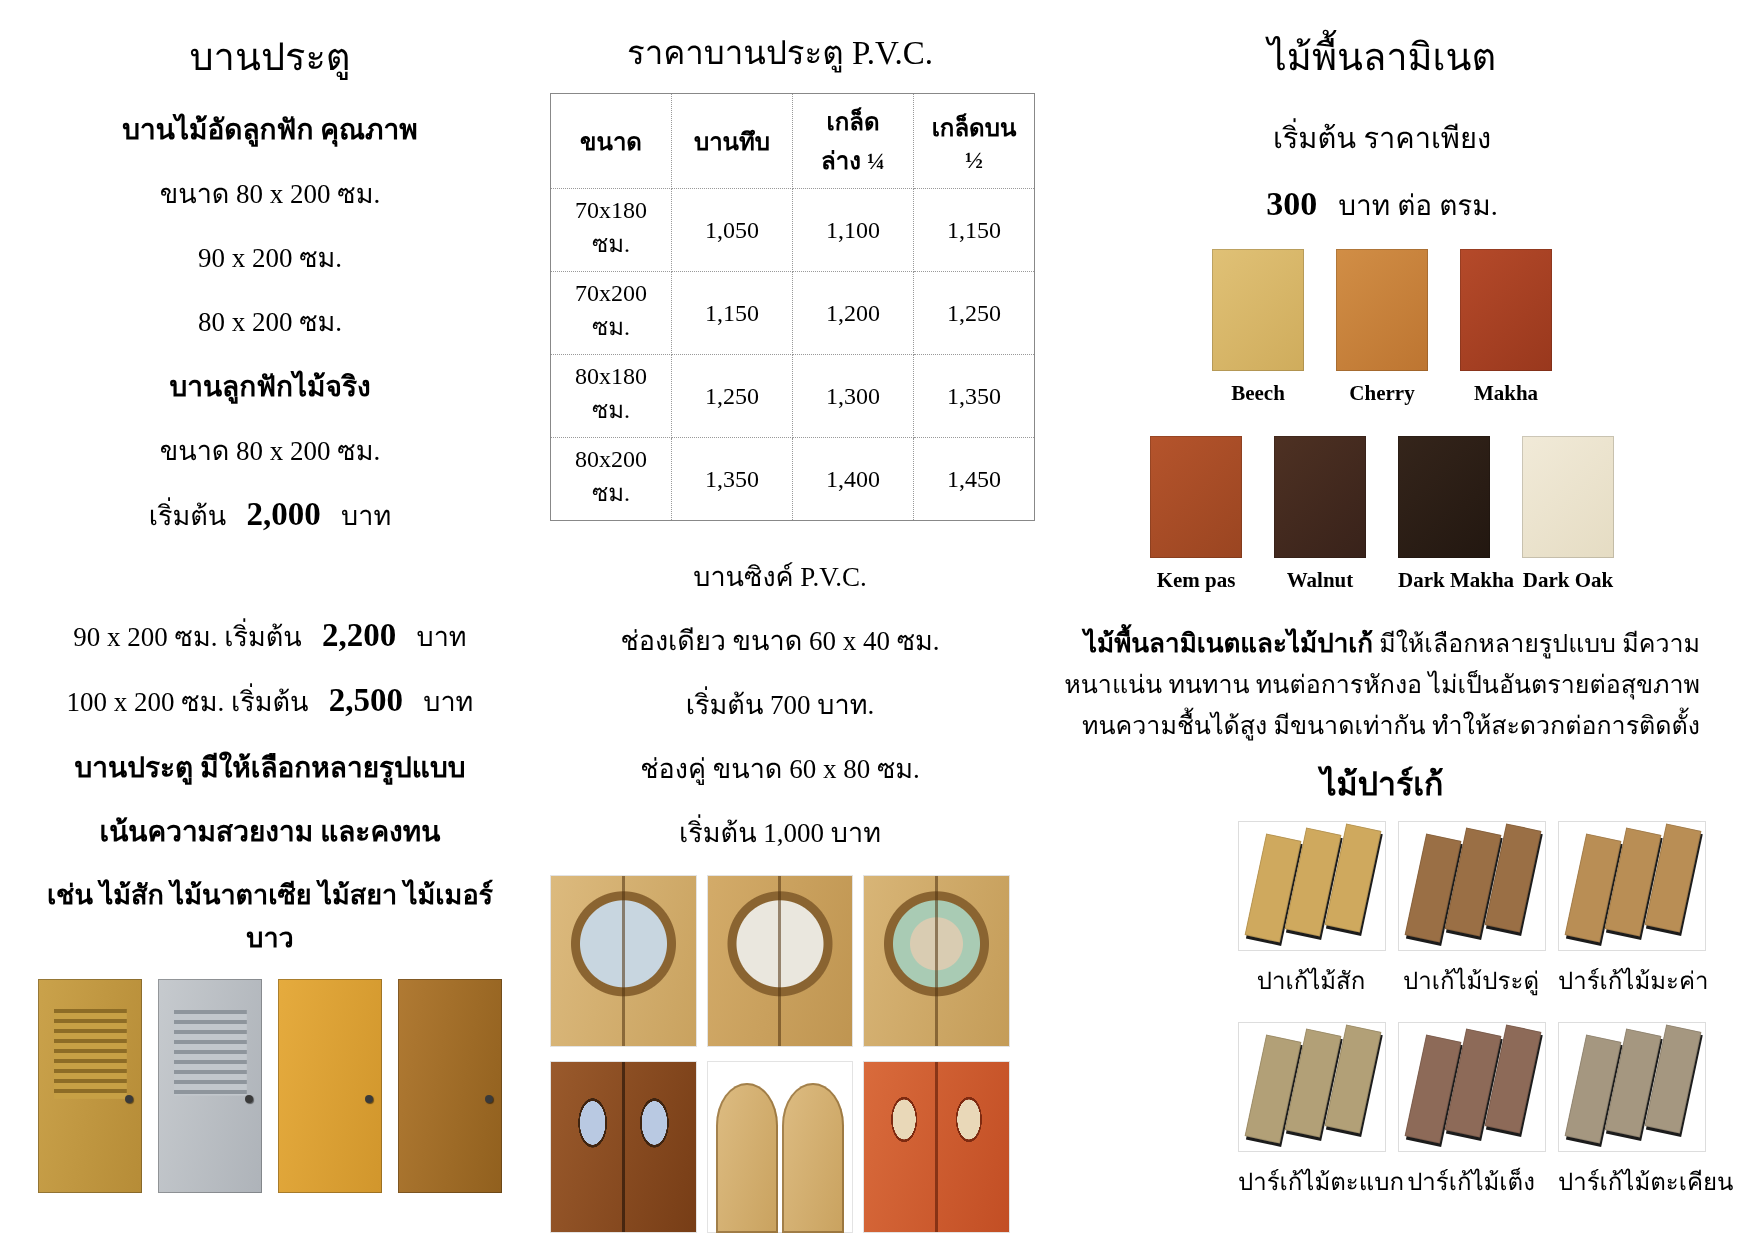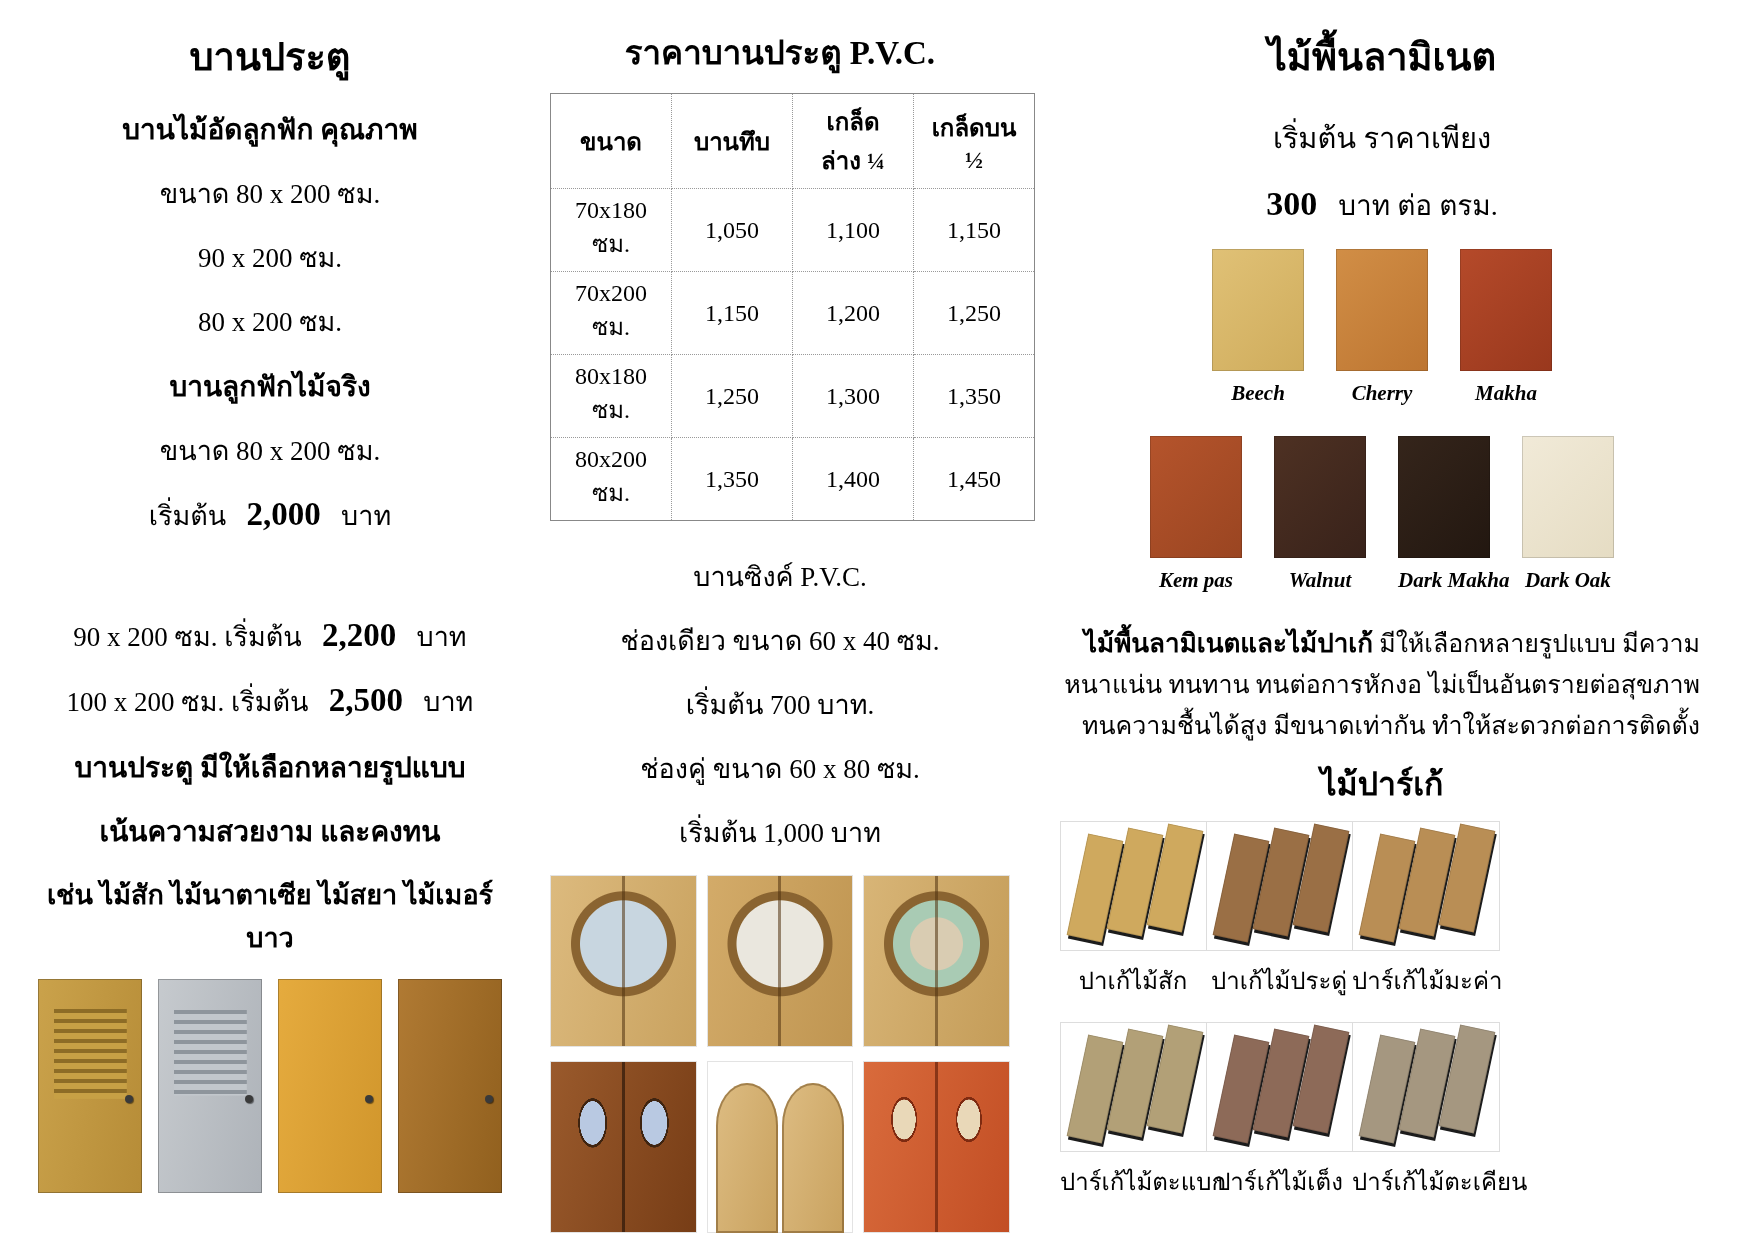--- a/index.html
+++ b/index.html
@@ -8,21 +8,21 @@
     font-family:"Liberation Serif","DejaVu Serif",serif;
     color:#000;
   }
   .page{display:flex;width:1754px;height:1240px;}
 
   
   .col-left{width:520px;padding:18px 10px 0 30px;box-sizing:border-box;text-align:center;}
   .col-mid{width:500px;padding:18px 10px 0 30px;box-sizing:border-box;text-align:center;}
   .col-right{width:704px;padding:18px 20px 0 40px;box-sizing:border-box;text-align:center;}
 
-  h1.sec{font-size:38px;font-weight:bold;margin:8px 0 14px 0;}
+  h1.sec{font-size:38px;font-weight:normal;margin:8px 0 14px 0;}
   .bold-line{font-size:28px;font-weight:bold;margin:20px 0;}
   .line{font-size:27px;margin:21px 0;}
   .price-line{font-size:27px;margin:22px 0;}
   .price-line b{font-size:33px;}
   .spacer40{height:34px;}
 
   
   table.pvc{border-collapse:collapse;margin:6px auto 16px auto;border:1px solid #888;}
   table.pvc th,table.pvc td{
     border:1px dotted #999;font-size:24px;padding:8px 14px;min-width:92px;text-align:center;
@@ -69,28 +69,28 @@
   .ddoor.orange-ovals{background:
     radial-gradient(ellipse 19px 33px at 28% 34%,#e9d8b8 0 60%,#7e2a10 61% 68%,transparent 69%),
     radial-gradient(ellipse 19px 33px at 72% 34%,#e9d8b8 0 60%,#7e2a10 61% 68%,transparent 69%),
     linear-gradient(90deg,transparent calc(50% - 1.5px),rgba(90,25,5,.6) 0 calc(50% + 1.5px),transparent 0),
     linear-gradient(105deg,#d96b3c,#c24e24);}
 
   
   .tagline{font-size:29px;margin:28px 0 10px 0;}
   .big-price{font-size:28px;margin:22px 0 16px 0;}
   .big-price b{font-size:34px;}
-  .swatch-row{display:flex;justify-content:center;gap:32px;margin-top:22px;font-style:italic;}
+  .swatch-row{display:flex;justify-content:center;gap:32px;margin-top:22px;}
   .swatch-item{width:92px;}
   .swatch{width:92px;height:122px;box-shadow:inset 0 0 0 1px rgba(0,0,0,.15);}
   .swatch-label{font-size:21px;font-weight:bold;margin-top:10px;white-space:nowrap;}
   .desc{font-size:25px;text-align:right;margin:30px 4px 0 4px;line-height:1.62;}
   .desc b{font-size:26px;}
   h2.parquet-title{font-size:32px;font-weight:bold;margin:12px 0 4px 0;}
-  .parquet-row{display:flex;justify-content:flex-start;margin-top:12px;}
+  .parquet-row{display:flex;justify-content:flex-end;gap:14px;margin-top:12px;}
   .parquet-item{width:146px;}
   .pq{width:146px;height:128px;border:1px solid #ddd;background:#fff;position:relative;overflow:hidden;}
   .pq i{position:absolute;width:36px;height:104px;transform:rotate(12deg);
     box-shadow:2px 3px 0 #1c1c1c,inset 0 0 0 1px rgba(0,0,0,.12);}
   .pq i:nth-child(1){left:16px;top:14px;}
   .pq i:nth-child(2){left:56px;top:8px;}
   .pq i:nth-child(3){left:96px;top:4px;}
   .pq-label{font-size:24px;margin-top:10px;white-space:nowrap;}
 </style>
 </head>

